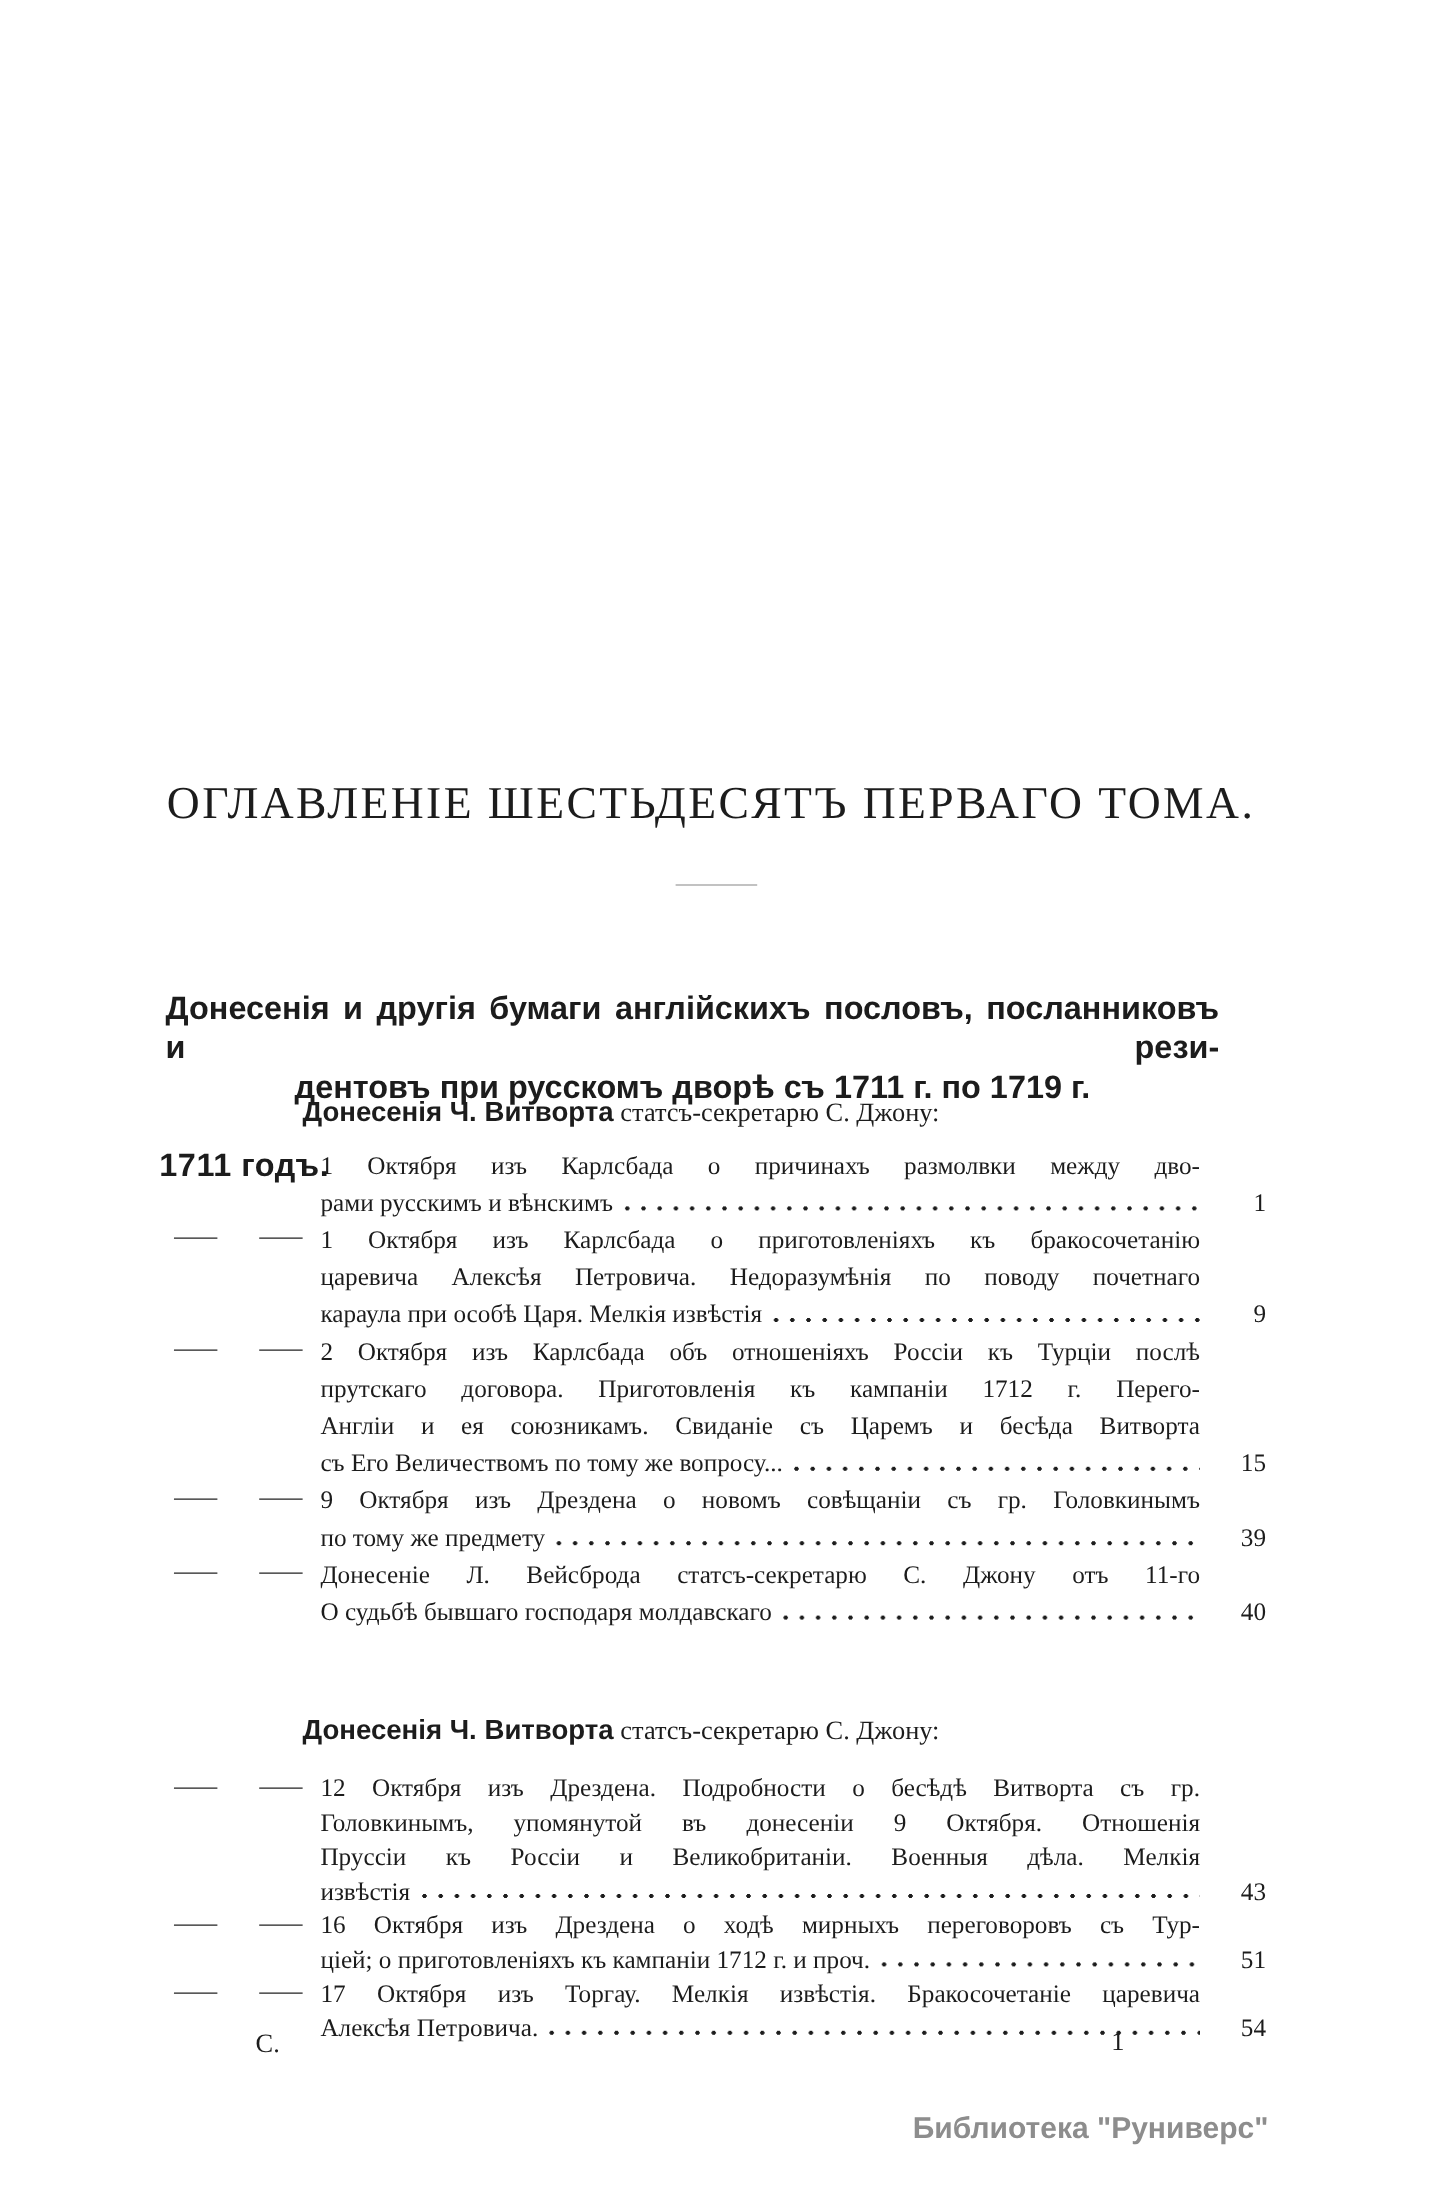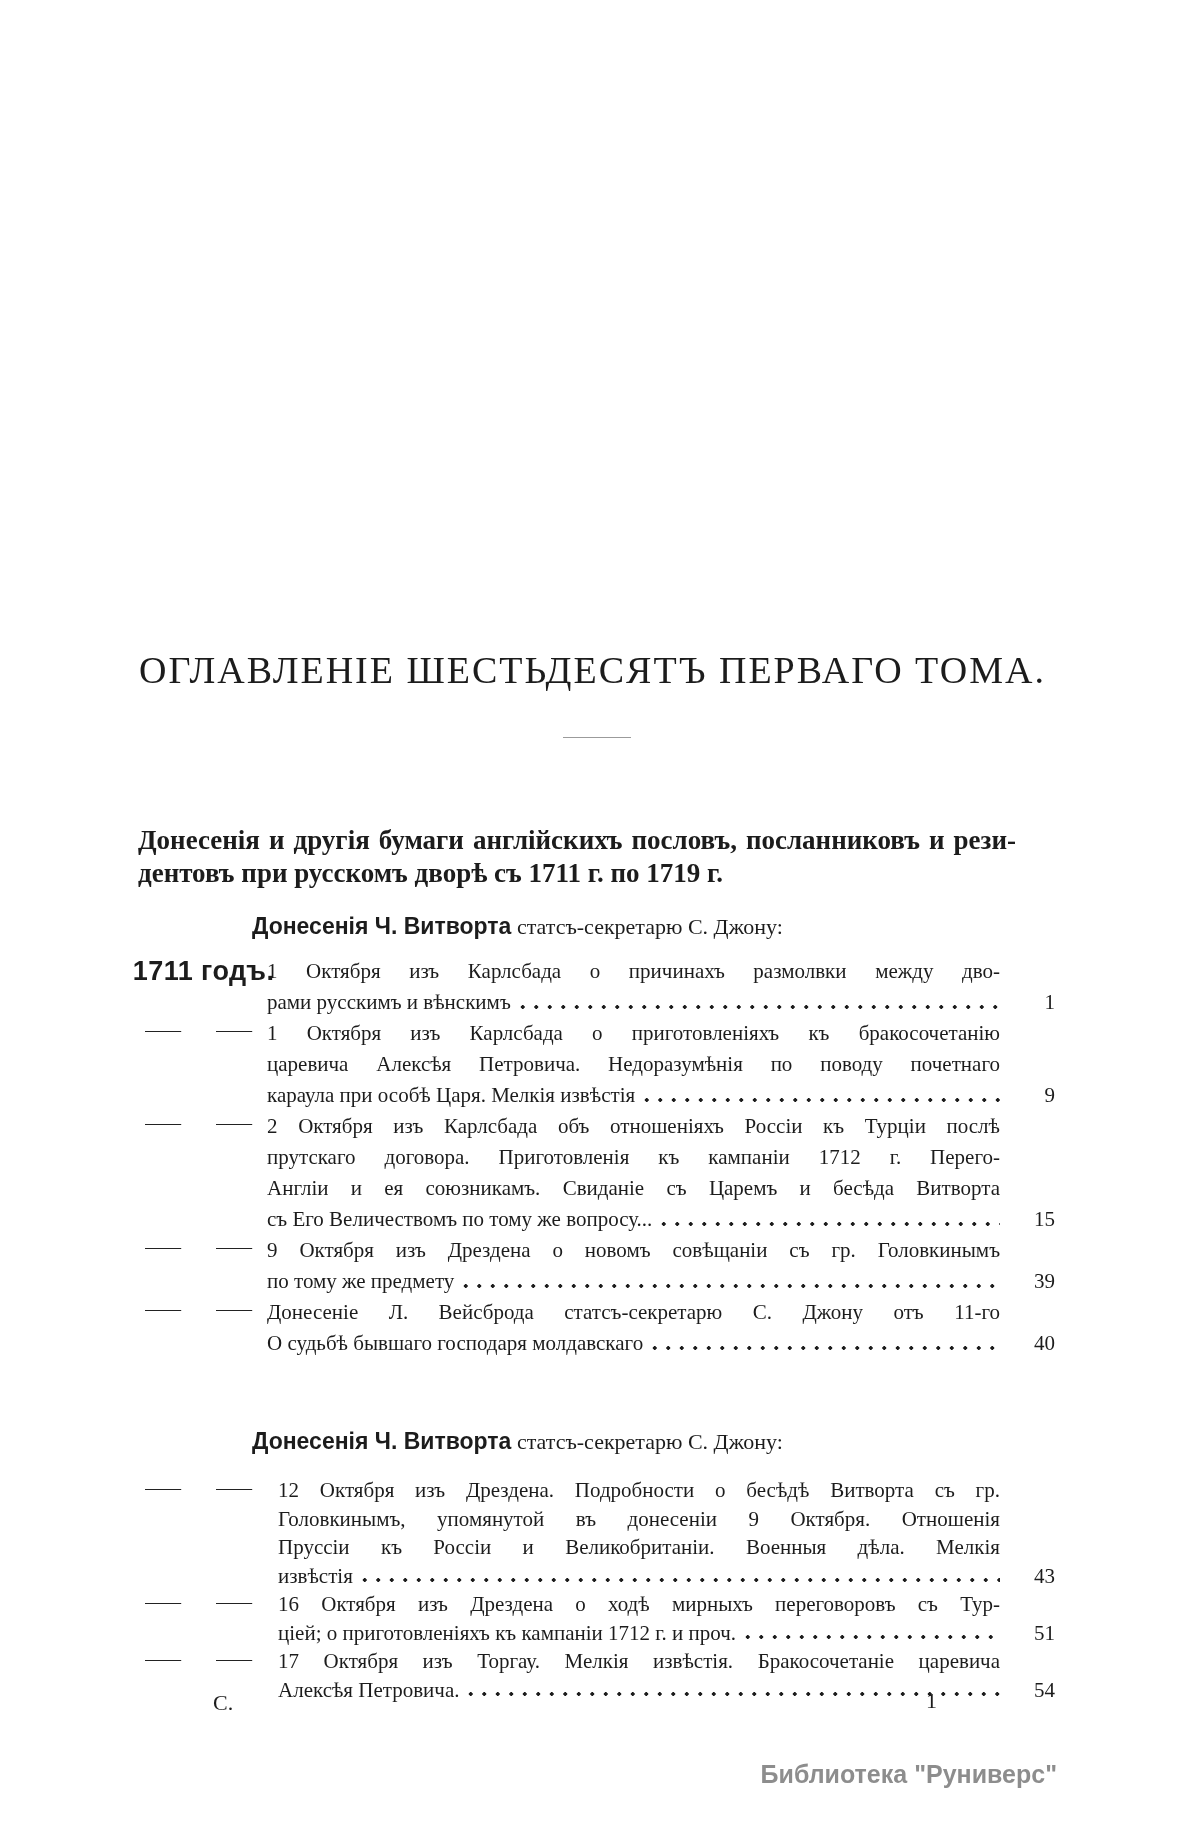--- a/index.html
+++ b/index.html
@@ -19,40 +19,40 @@
     font-size:38px;font-weight:500;
     letter-spacing:2px;
     white-space:nowrap;
   }
   .title-divider{
     position:absolute;top:737px;left:563px;width:68px;height:2px;
     border-top:1px solid #9b9b9b;
   }
   .masthead{
     position:absolute;top:824px;left:138px;width:878px;
-    font-family:Liberation Serif, serif;
+    font-family:Liberation Sans, sans-serif;
     font-weight:bold;font-size:27px;line-height:33px;
   }
   .masthead .m1{display:block;text-align:justify;text-align-last:justify;}
-  .masthead .m2{display:block;}
+  .masthead .m2{display:block;text-align:center;}
   .subheading{
     position:absolute;left:252px;
     font-size:22px;white-space:nowrap;
   }
   .subheading .sh-bold{
     font-family:"Liberation Sans","DejaVu Sans",sans-serif;
     font-weight:bold;font-size:23px;margin-top:28px;
   }
   .sub1{top:913px;}
   .sub2{top:1428px;}
   .entries{position:absolute;left:130px;width:925px;}
   .eg1{top:956px;}
   .eg1 .line{line-height:31px;}
   .eg2{top:1476px;}
-  .eg2 .line{line-height:28.5px;margin-left:11px;}
+  .eg2 .line{line-height:28.5px;}
   .entry{display:flex;align-items:flex-start;}
   .elabel{
     width:137px;flex:0 0 137px;
     display:flex;justify-content:space-between;
     font-size:21px;
   }
   .elabel .lab{display:inline-block;width:66px;text-align:center;}
   .elabel.bold .lab{
     font-family:"Liberation Sans","DejaVu Sans",sans-serif;
     font-weight:bold;font-size:27px;letter-spacing:0.5px;

